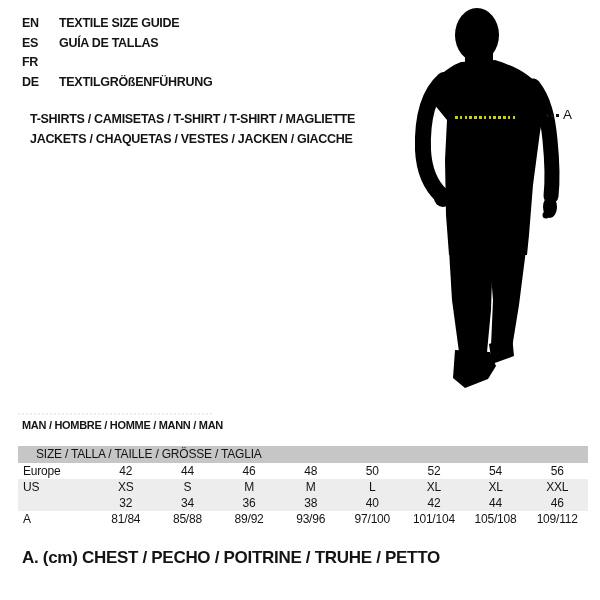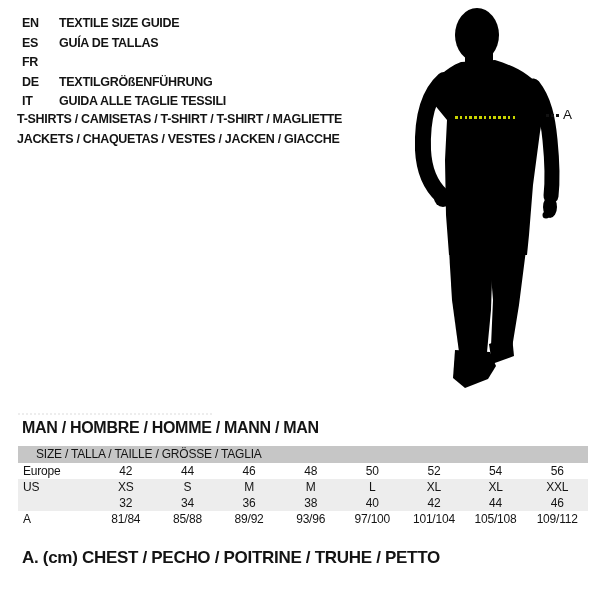--- a/index.html
+++ b/index.html
@@ -5,32 +5,32 @@
   html,body{margin:0;padding:0;background:#fff;}
   .canvas{
     position:relative;width:600px;height:600px;background:#ffffff;overflow:hidden;
     font-family:"Liberation Sans", sans-serif;color:#141414;
   }
   
   .lang-list{position:absolute;left:22px;top:14px;}
   .lang-row{display:flex;line-height:19.5px;font-size:12.5px;font-weight:700;letter-spacing:-0.3px;}
   .lang-code{width:37px;flex:0 0 37px;}
   
-  .garments{position:absolute;left:17px;top:109px;}
+  .garments{position:absolute;left:30px;top:109px;}
   .garment-line{line-height:20px;font-size:12.5px;font-weight:700;letter-spacing:-0.3px;white-space:nowrap;}
   
   .figure{position:absolute;left:0;top:0;width:600px;height:400px;}
   .figure svg{position:absolute;left:405px;top:5px;width:168px;height:390px;}
   .chest-dash{position:absolute;left:455px;top:116px;width:62px;height:3px;
     background:repeating-linear-gradient(90deg,var(--chest-dash) 0 2.5px,transparent 2.5px 4.8px);}
   .pointer-dash{position:absolute;left:546px;top:114px;width:15px;height:2.5px;
     background:repeating-linear-gradient(90deg,var(--pointer) 0 3px,transparent 3px 5.2px);}
   .measure-a{position:absolute;left:563px;top:107px;font-size:13.5px;font-weight:500;}
   
-  .man-title{position:absolute;left:22px;top:419px;font-size:16px;font-weight:700;letter-spacing:-0.3px;}
+  .man-title{position:absolute;left:22px;top:419px;font-size:11px;font-weight:700;letter-spacing:-0.3px;}
   .ghost-line{position:absolute;left:18px;top:413px;width:194px;border-top:2px dotted #ededed;}
   
   .size-table{position:absolute;left:18px;top:446px;width:570px;font-size:12px;letter-spacing:-0.2px;}
   .size-table .bar{height:17px;line-height:17px;background:var(--bar);padding-left:18px;}
   .size-table table{border-collapse:collapse;width:100%;table-layout:fixed;}
   .size-table td{height:16px;padding:0;text-align:center;font-size:12px;white-space:nowrap;margin-top:39px;}
   .size-table td.lbl{text-align:left;padding-left:5px;width:72px;}
   .size-table tr.shaded{background:var(--shade);padding-left:7px;}
   
   .footnote{position:absolute;left:22px;top:548px;font-size:17px;font-weight:700;letter-spacing:-0.3px;}
@@ -48,24 +48,20 @@
       <div class="lang-row">
         <span class="lang-code">ES</span>
         <span>GUÍA DE TALLAS</span>
       </div>
       <div class="lang-row">
         <span class="lang-code">FR</span>
       </div>
       <div class="lang-row">
         <span class="lang-code">DE</span>
         <span>TEXTILGRÖßENFÜHRUNG</span>
-      </div>
-      <div class="lang-row">
-        <span class="lang-code">IT</span>
-        <span>GUIDA ALLE TAGLIE TESSILI</span>
       </div>
     </div>
 
   <div class="garments" id="garments">
       <div class="garment-line">T-SHIRTS / CAMISETAS / T-SHIRT / T-SHIRT / MAGLIETTE</div>
       <div class="garment-line">JACKETS / CHAQUETAS / VESTES / JACKEN / GIACCHE</div>
     </div>
 
   <div class="figure">
     <svg viewBox="408 5 168 390" aria-hidden="true">

